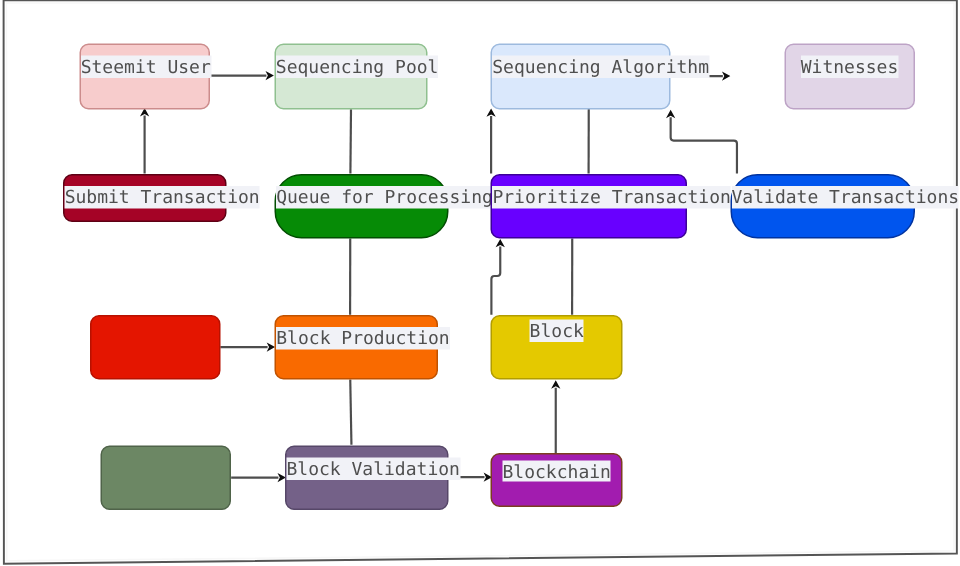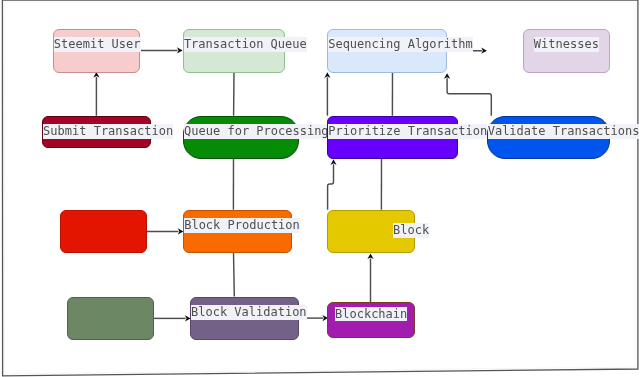--- a/index.html
+++ b/index.html
@@ -77,21 +77,21 @@
       <g>
         <path d="M 370.50 303.90 L 370.50 258.50" fill="none" stroke="#4d4d4d" stroke-width="1.45"></path>
         <path d="M 370.50,253.50 L 367.40,259.10 L 370.50,257.53 L 373.60,259.10 Z" fill="#0d0d0d"></path>
       </g>
     </svg>
   <div id="nodes">
       <div class="node" style="left: 52.8px; top: 28.8px; width: 87px; height: 43.9px; background: rgb(247, 204, 204); border-color: rgb(204, 140, 140); border-radius: 6px;">
         <div class="label" style="top: 10.05px;"><i>Steemit User</i></div>
       </div>
       <div class="node" style="left: 182.9px; top: 28.8px; width: 102.1px; height: 44px; background: rgb(213, 232, 212); border-color: rgb(143, 192, 143); border-radius: 6px;">
-        <div class="label" style="top: 10.1px;"><i>Transaction Queue</i></div>
+        <div class="label" style="top: 10.1px;"><i>Sequencing Pool</i></div>
       </div>
       <div class="node" style="left: 327.2px; top: 28.8px; width: 120px; height: 43.9px; background: rgb(218, 232, 252); border-color: rgb(157, 186, 222); border-radius: 6px;">
         <div class="label" style="top: 10.05px;"><i>Sequencing Algorithm</i></div>
       </div>
       <div class="node" style="left: 486.8px; top: 28.8px; width: 87.1px; height: 43.9px; background: rgb(225, 213, 231); border-color: rgb(189, 163, 198); border-radius: 6px; margin-left: 36px;">
         <div class="label" style="top: 10.05px;"><i>Witnesses</i></div>
       </div>
       <div class="node" style="left: 42.1px; top: 115.7px; width: 108.8px; height: 32px; background: rgb(165, 3, 38); border-color: rgb(93, 0, 20); border-radius: 6px;">
         <div class="label" style="top: 9.75px;"><i>Submit Transaction</i></div>
       </div>
@@ -102,21 +102,21 @@
         <div class="label" style="top: 9.75px;"><i>Prioritize Transaction</i></div>
       </div>
       <div class="node" style="left: 486.7px; top: 115.7px; width: 123.4px; height: 43.3px; background: rgb(0, 85, 238); border-color: rgb(0, 51, 160); border-radius: 18px;">
         <div class="label" style="top: 9.75px;"><i>Validate Transactions</i></div>
       </div>
       <div class="node" style="left: 59.7px; top: 209.8px; width: 87.2px; height: 43.2px; background: rgb(228, 21, 0); border-color: rgb(184, 17, 0); border-radius: 6px;"></div>
       <div class="node" style="left: 183.2px; top: 209.8px; width: 108.7px; height: 43.2px; background: rgb(249, 106, 0); border-color: rgb(192, 82, 0); border-radius: 6px;">
         <div class="label" style="top: 9.7px;"><i>Block Production</i></div>
       </div>
       <div class="node" style="left: 327.4px; top: 209.8px; width: 87.5px; height: 43.2px; background: rgb(228, 201, 0); border-color: rgb(178, 157, 0); border-radius: 6px;">
-        <div class="label" style="top: 15px; padding-left: 40px;"><i>Block</i></div>
+        <div class="label" style="top: 5px;"><i>Block</i></div>
       </div>
       <div class="node" style="left: 67.2px; top: 296.5px; width: 86.9px; height: 43.4px; background: rgb(108, 135, 100); border-color: rgb(79, 99, 73); border-radius: 6px;"></div>
       <div class="node" style="left: 190px; top: 296.5px; width: 109.1px; height: 43.4px; background: rgb(116, 97, 136); border-color: rgb(86, 71, 104); border-radius: 6px;">
         <div class="label" style="top: 9.8px;"><i>Block Validation</i></div>
       </div>
       <div class="node" style="left: 327.4px; top: 302px; width: 87.5px; height: 35.9px; background: #a21caf; border-color: rgb(123, 61, 33); border-radius: 6px;">
         <div class="label" style="top: 6.05px;"><i>Blockchain</i></div>
       </div>
     </div>
 </div>

